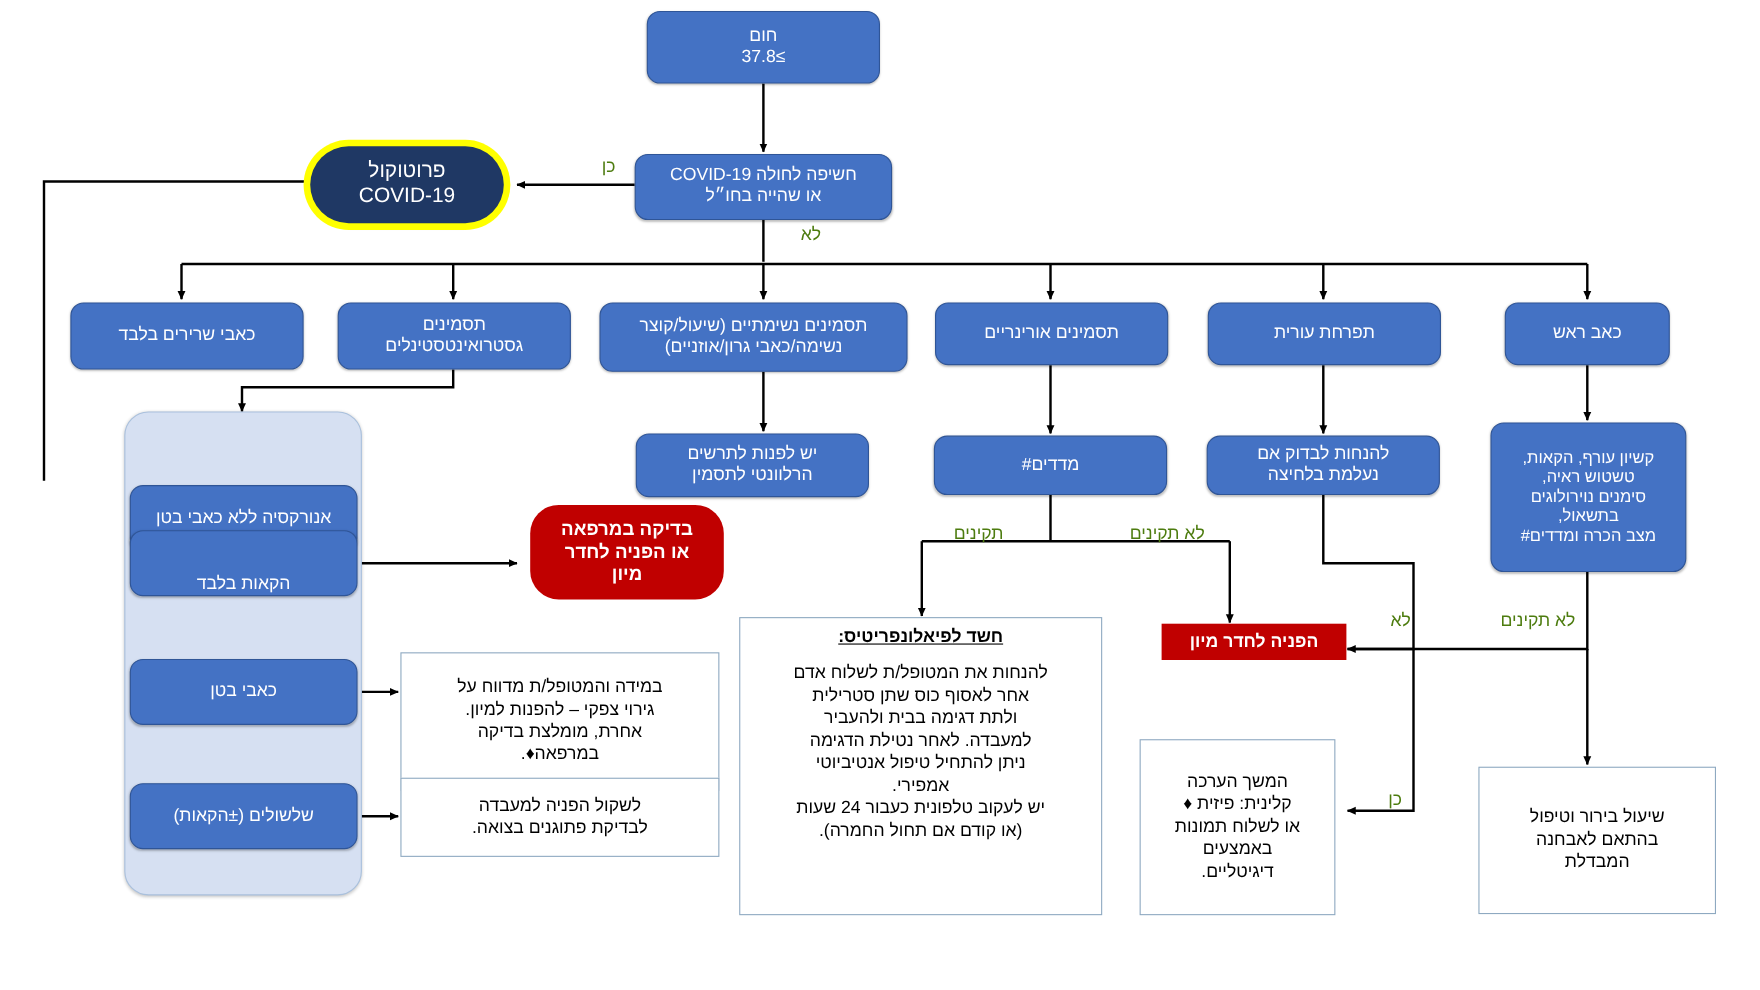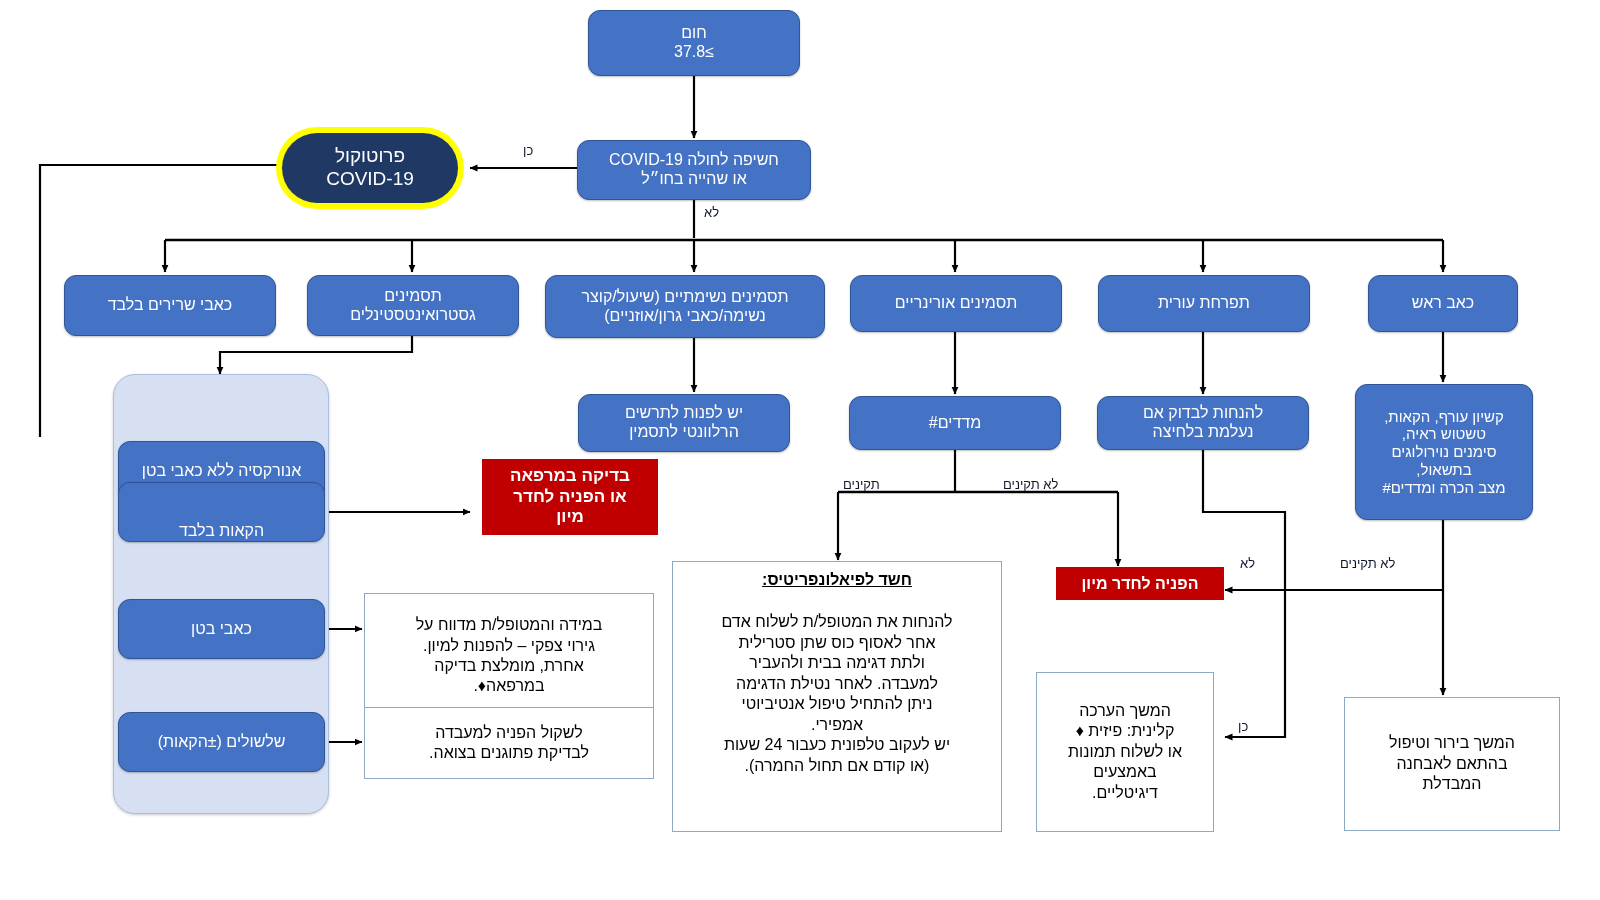--- a/index.html
+++ b/index.html
@@ -20,29 +20,29 @@
   .covid-protocol{background:#1F3864;border-radius:999px;color:#ffffff;font-size:19px;
         line-height:1.2;box-shadow:0 0 0 6px #FFFF00, 0 2px 4px rgba(0,0,0,.35);}
 
   
   .red{background:#C00000;border:none;color:#ffffff;font-weight:bold;font-size:16px;
        line-height:1.2;}
   .red.big{font-size:17px;}
 
   
   .note{background:#ffffff;border:1px solid #8EA9C1;color:#000000;font-size:16px;
-        line-height:1.28;align-items:center;gap:10px;}
+        line-height:1.28;align-items:center;}
   .note .txt{padding:6px 8px;}
 
   
   .group-shell{position:absolute;background:#D6E0F2;border:1px solid #a9c0dd;
         border-radius:22px;box-shadow:0 1px 3px rgba(0,0,0,.22);}
 
-  .edge-label{position:absolute;font-size:13px;color:#0f172a;direction:rtl;
-        background:transparent;white-space:nowrap;}
+  .edge-label{position:absolute;font-size:16px;color:#4d7c0f;direction:rtl;
+        background:transparent;white-space:nowrap;margin-left:24px;}
 
   .u{text-decoration:underline;}
 </style>
 </head>
 <body>
 
 <div id="canvas">
 
   <svg id="svg-layer" viewBox="0 0 1600 900" xmlns="http://www.w3.org/2000/svg">
     <defs>
@@ -168,21 +168,21 @@
   <div class="node blue" style="left:118px;top:482px;width:207px;height:60px;align-items:flex-end;">
     <span class="txt">הקאות בלבד</span>
   </div>
   <div class="node blue" style="left:118px;top:599px;width:207px;height:60px;">
     <span class="txt">כאבי בטן</span>
   </div>
   <div class="node blue" style="left:118px;top:712px;width:207px;height:60px;">
     <span class="txt">שלשולים (±הקאות)</span>
   </div>
 
-  <div class="node red big" style="left:482px;top:459px;width:176px;height:76px;">
+  <div class="node red big" style="left:482px;top:459px;width:176px;height:86px;border-radius:26px;">
     <span class="txt">בדיקה במרפאה
 או הפניה לחדר
 מיון</span>
   </div>
 
   <div class="node red" style="left:1056px;top:567px;width:168px;height:33px;">
     <span class="txt">הפניה לחדר מיון</span>
   </div>
 
   <div class="node note" style="left:364px;top:563px;width:290px;height:126px;margin-top:30px;">
@@ -211,21 +211,21 @@
 
   <div class="node note" style="left:1036px;top:672px;width:178px;height:160px;">
     <span class="txt">המשך הערכה
 קלינית: פיזית ♦
 או לשלוח תמונות
 באמצעים
 דיגיטליים.</span>
   </div>
 
   <div class="node note" style="left:1344px;top:697px;width:216px;height:134px;">
-    <span class="txt">המשך בירור וטיפול
+    <span class="txt">שיעול בירור וטיפול
 בהתאם לאבחנה
 המבדלת</span>
   </div>
 
   <div class="edge-label" style="left:523px;top:143px;">כן</div>
 
   <div class="edge-label" style="left:704px;top:205px;">לא</div>
 
   <div class="edge-label" style="left:843px;top:477px;">תקינים</div>
 

